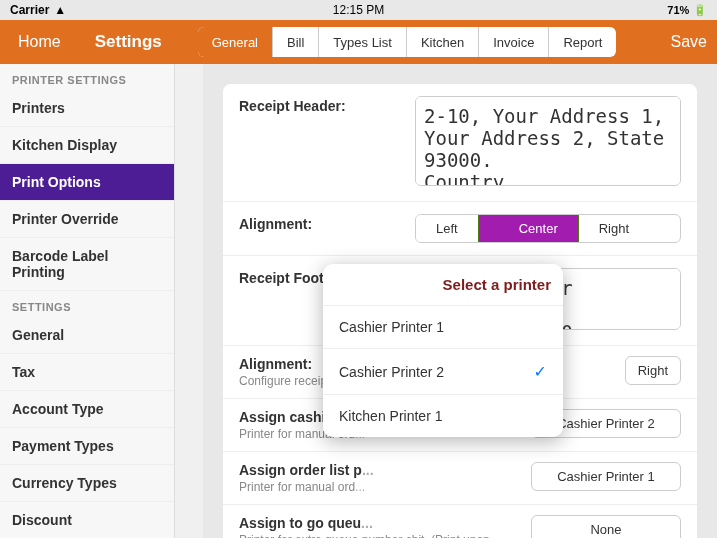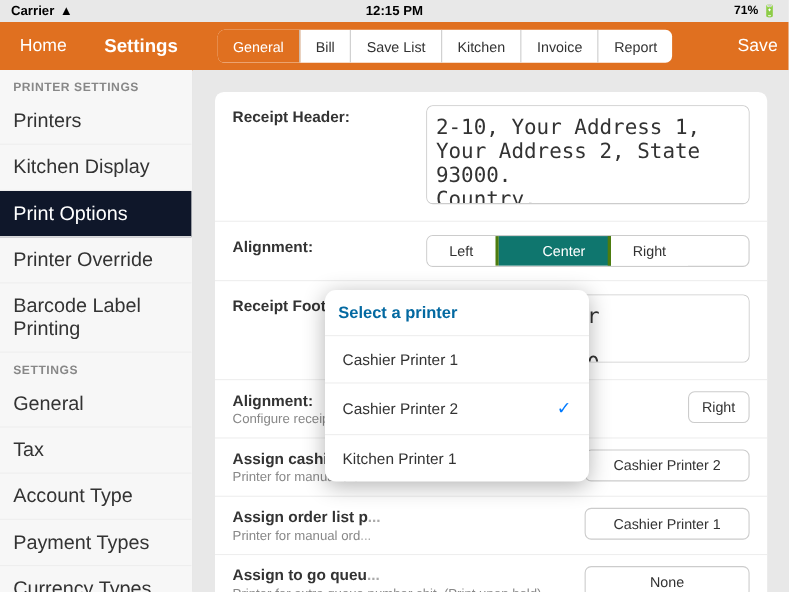--- a/index.html
+++ b/index.html
@@ -10,21 +10,21 @@
       background: #e8e8e8;
       height: 20px;
       display: flex;
       align-items: center;
       justify-content: space-between;
       padding: 0 10px;
       font-size: 12px;
       font-weight: 600;
     }
     .status-left { display: flex; align-items: center; gap: 5px; }
-    .status-center { position: absolute; left: 50%; transform: translateX(-50%); font-size: 12px; font-weight: 700; }
+    .status-center { position: absolute; left: 50%; transform: translateX(-50%); font-size: 12px; font-weight: 400; }
     .status-right { display: flex; align-items: center; gap: 4px; font-size: 11px; }
 
     
     .nav-bar {
       background: #e07020;
       height: 44px;
       display: flex;
       align-items: center;
       padding: 0 10px;
       gap: 26px;
@@ -83,37 +83,39 @@
     .sidebar-section-title {
       font-size: 11px;
       color: #888;
       font-weight: 600;
       padding: 10px 12px 4px;
       letter-spacing: 0.5px;
       text-transform: uppercase;
     }
     .sidebar-item {
       padding: 10px 12px;
-      font-size: 18px;
-      color: #333;
-      cursor: pointer;
-      border-bottom: 1px solid #eee;
+      font-size: 14px;
+      color: #333;
+      cursor: pointer;
+      border-bottom: 1px solid #eee;
+      font-weight: bold;
     }
     .sidebar-item.active {
-      background: #0f172a;
+      background: #4c1d95;
       color: white;
     }
 
     
     .content-area {
       flex: 1;
       background: #e8e8e8;
       overflow-y: auto;
       padding: 20px;
       position: relative;
+      margin-left: 28px;
     }
 
     .form-section {
       background: white;
       border-radius: 8px;
       padding: 0;
       overflow: hidden;
     }
 
     .form-row {
@@ -152,25 +154,25 @@
       border: 1px solid #ccc;
       border-radius: 6px;
       overflow: hidden;
     }
     .alignment-btn {
       padding: 6px 20px;
       font-size: 13px;
       cursor: pointer;
       background: white;
       border: none;
-      border-right: 3px solid #4d7c0f;
+      border-right: 1px solid #4d7c0f;
       color: #333;
     }
     .alignment-btn:last-child { border-right: none; }
-    .alignment-btn.active { background: #0f766e; color: white; padding-left: 40px; }
+    .alignment-btn.active { background: #a21caf; color: white; padding-left: 40px; }
 
     .assign-row {
       display: flex;
       align-items: flex-start;
       border-bottom: 1px solid #eee;
       padding: 10px 16px;
       gap: 16px;
     }
     .assign-left {
       flex: 1;
@@ -216,26 +218,26 @@
       top: 200px;
       left: 120px;
       width: 240px;
       background: white;
       border-radius: 10px;
       box-shadow: 0 4px 20px rgba(0,0,0,0.3);
       z-index: 20;
       overflow: hidden;
     }
     .dropdown-title {
-      text-align: left;
+      text-align: right;
       font-size: 15px;
       font-weight: 600;
       padding: 12px;
       border-bottom: 1px solid #eee;
-      color: #0369a1;
+      color: #7f1d1d;
     }
     .dropdown-item {
       padding: 13px 16px;
       font-size: 14px;
       cursor: pointer;
       display: flex;
       align-items: center;
       justify-content: space-between;
       border-bottom: 1px solid #eee;
       color: #333;
@@ -257,21 +259,21 @@
     <span>🔋</span>
   </div>
 </div>
 
 <div class="nav-bar">
   <span class="nav-home">Home</span>
   <span class="nav-title">Settings</span>
   <div class="nav-tabs">
     <div class="nav-tab active">General</div>
     <div class="nav-tab">Bill</div>
-    <div class="nav-tab">Save List</div>
+    <div class="nav-tab">Types List</div>
     <div class="nav-tab">Kitchen</div>
     <div class="nav-tab">Invoice</div>
     <div class="nav-tab">Report</div>
   </div>
   <span class="nav-save">Save</span>
 </div>
 
 <div class="main-layout">
 
   <div class="sidebar">

